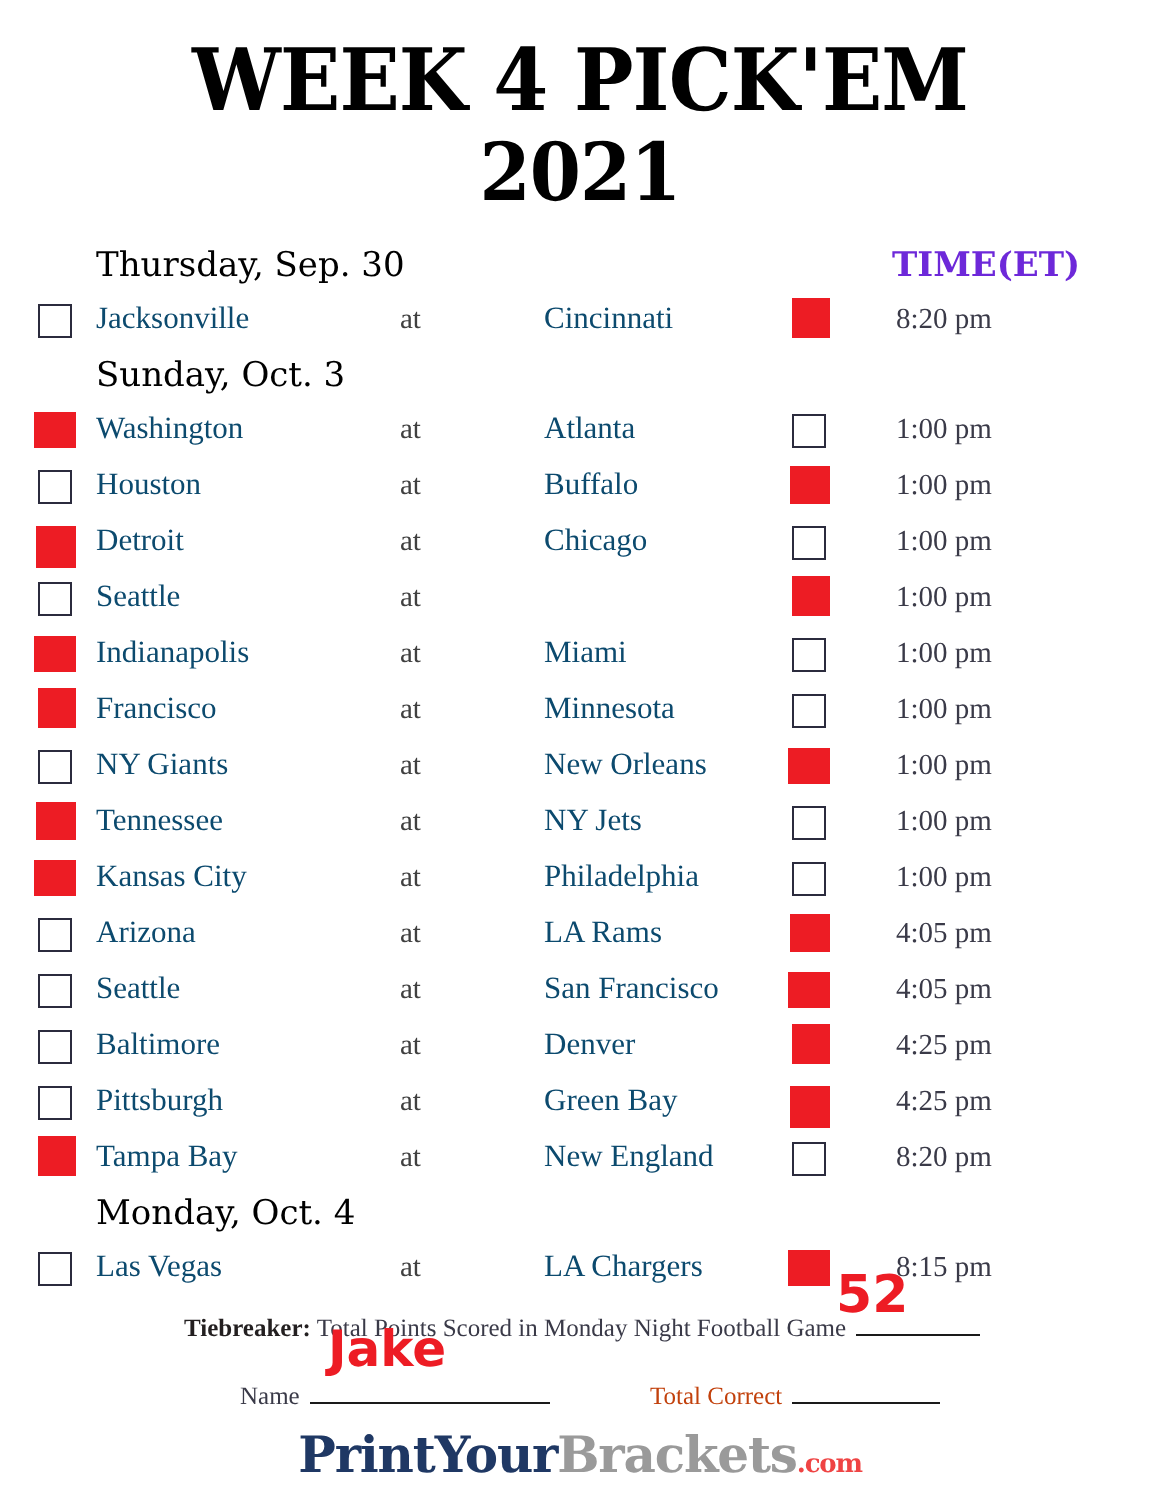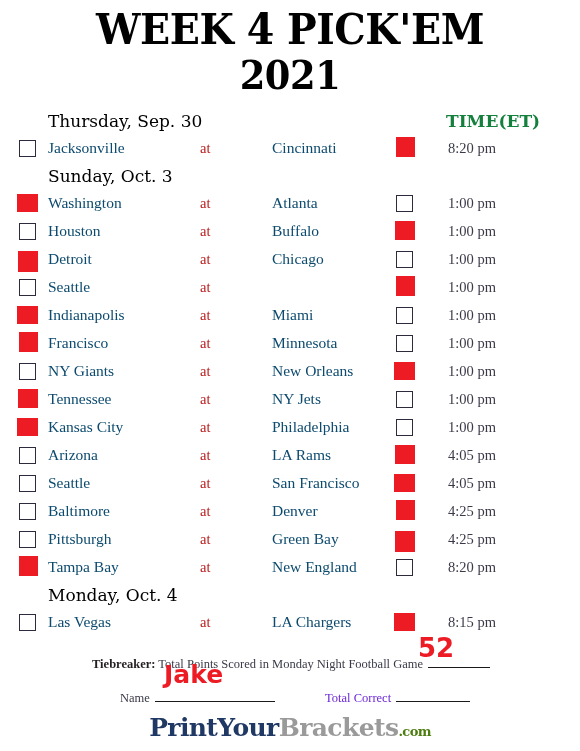--- a/index.html
+++ b/index.html
@@ -12,21 +12,21 @@
     height: 751px;
     position: relative;
     font-family: "Liberation Serif", "DejaVu Serif", serif;
     color: #231f20;
     overflow: hidden;
   }
 
   
   .title-block {
     text-align: center;
-    padding-top: 8px;
+    padding-top: 20px;
   }
   .title-main, .title-year {
     font-family: "DejaVu Serif", "Liberation Serif", serif;
     font-weight: bold;
     color: #000000;
     letter-spacing: -0.5px;
     line-height: 1;
   }
   .title-main {
     font-size: 43px;
@@ -59,21 +59,21 @@
   .c-box-right  { position: absolute; left: 396px; width: 20px; }
   .c-time       { position: absolute; left: 448px; width: 100px; }
 
   .team {
     font-size: 15.5px;
     color: #0c4a6e;
     white-space: nowrap;
   }
   .at {
     font-size: 14.5px;
-    color: #b91c1c;
+    color: #404040;
   }
   .time {
     font-size: 14.5px;
     color: #3a3a48;
     white-space: nowrap;
   }
 
   .dayhead {
     position: absolute;
     left: 48px;
@@ -82,21 +82,21 @@
     font-size: 17px;
     color: #000000;
     white-space: nowrap;
   }
   .timehead {
     position: absolute;
     left: 446px;
     font-family: "DejaVu Serif", "Liberation Serif", serif;
     font-weight: bold;
     font-size: 17px;
-    color: #15803d;
+    color: #6d28d9;
     white-space: nowrap;
   }
 
   
   .cbox {
     position: relative;
     width: 17px;
     height: 17px;
     box-sizing: border-box;
     border: 1.3px solid #2b2b3d;
@@ -160,39 +160,39 @@
     top: 48px;
     font-size: 12.5px;
     color: #3a3a48;
     white-space: nowrap;
   }
   .tc-line {
     position: absolute;
     left: 325px;
     top: 48px;
     font-size: 12.5px;
-    color: #6d28d9;
+    color: #c2410c;
     white-space: nowrap;
   }
 
   .logo {
     position: absolute;
     left: 0;
     right: 0;
     top: 70px;
     text-align: center;
     font-family: "DejaVu Serif", "Liberation Serif", serif;
     font-weight: bold;
     font-size: 25px;
     letter-spacing: -0.6px;
     white-space: nowrap;
   }
   .logo .p1 { color: #1f3864; }
   .logo .p2 { color: #9a9a9a; }
-  .logo .p3 { color: #4d7c0f; font-size: 13px; }
+  .logo .p3 { color: #ef4444; font-size: 13px; }
 </style>
 </head>
 <body>
 
 <div class="title-block">
   <div class="title-main">WEEK 4 PICK'EM</div>
   <div class="title-year">2021</div>
 </div>
 
 <div class="sheet" id="sheet">

